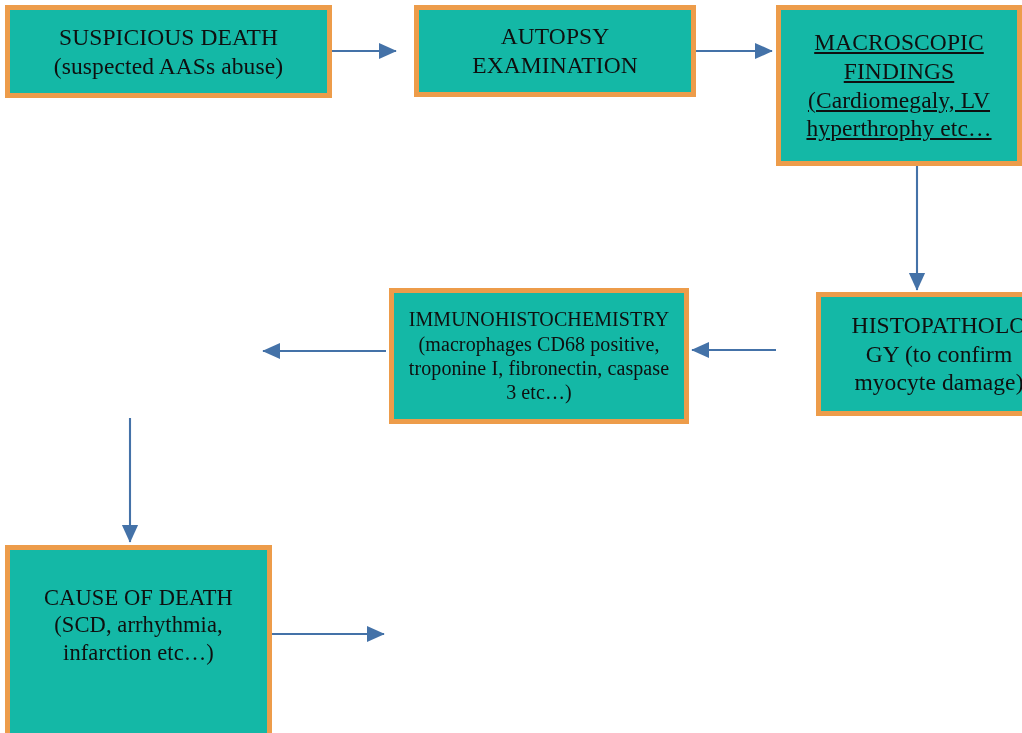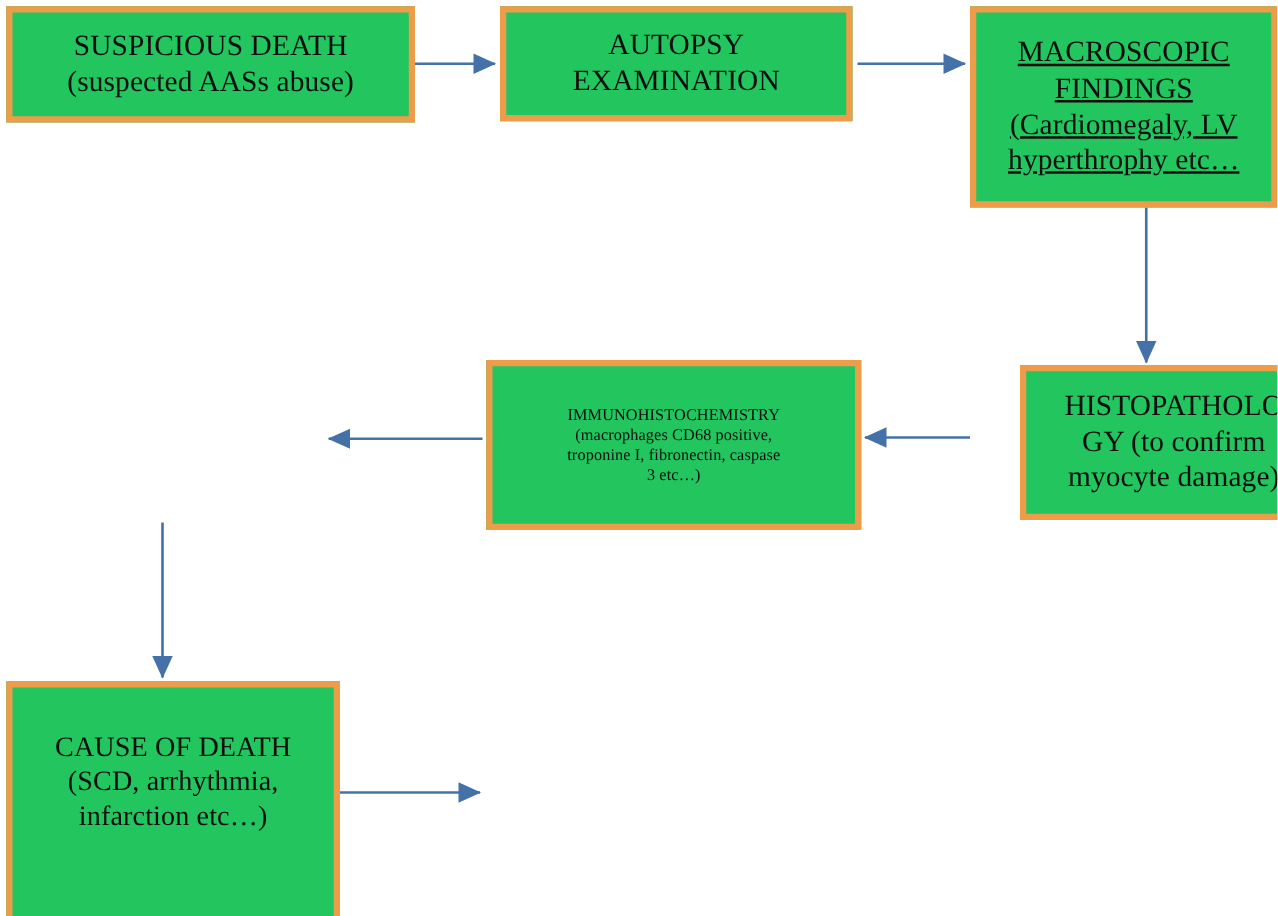--- a/index.html
+++ b/index.html
@@ -12,38 +12,38 @@
     width: 1022px;
     height: 733px;
     background: #ffffff;
     overflow: hidden;
     font-family: "Liberation Serif", "DejaVu Serif", serif;
   }
   .node {
     position: absolute;
     box-sizing: border-box;
     border: 5px solid #ED9C4A;
-    background: #22c55e;
+    background: #14b8a6;
     display: flex;
     align-items: center;
     justify-content: center;
     text-align: center;
     color: #0f0f0f;
     line-height: 1.22;
     letter-spacing: 0.1px;
   }
   .node .txt {
     display: block;
     width: 100%;
     padding: 0 6px;
     white-space: pre-line;
   }
   .fs-big  { font-size: 23.5px; }
   .fs-mid  { font-size: 22.5px; }
-  .fs-small{ font-size: 13px; }
+  .fs-small{ font-size: 20px; }
   .align-top { align-items: flex-start; }
   .align-top .txt { padding-top: 34px; }
   .align-top2 { align-items: flex-start; }
   .align-top2 .txt { padding-top: 28px; }
   svg.arrows {
     position: absolute;
     left: 0; top: 0;
     width: 1022px;
     height: 733px;
     pointer-events: none;
@@ -88,21 +88,21 @@
     <g>
       <line x1="268" y1="634" x2="384" y2="634" stroke="#4472A8" stroke-width="2.1" marker-end="url(#ah-r)"></line>
     </g>
   </svg>
 
   <div class="node fs-big" style="left:5px; top:5px; width:327px; height:93px;">
     <span class="txt">SUSPICIOUS DEATH
 (suspected AASs abuse)</span>
   </div>
 
-  <div class="node fs-big" style="left:400px; top:5px; width:282px; height:92px;">
+  <div class="node fs-big" style="left:414px; top:5px; width:282px; height:92px;">
     <span class="txt">AUTOPSY
 EXAMINATION</span>
   </div>
 
   <div class="node fs-big" style="left:776px; top:5px; width:246px; height:161px;text-decoration:underline;">
     <span class="txt">MACROSCOPIC
 FINDINGS
 (Cardiomegaly, LV
 hyperthrophy etc…</span>
   </div>

